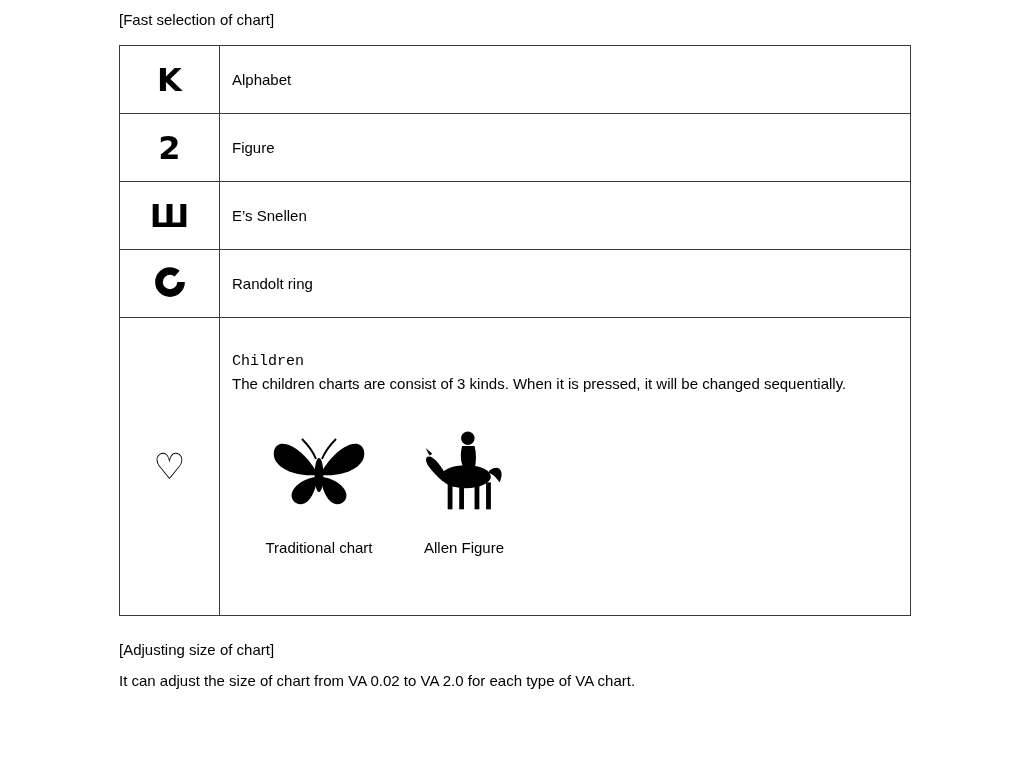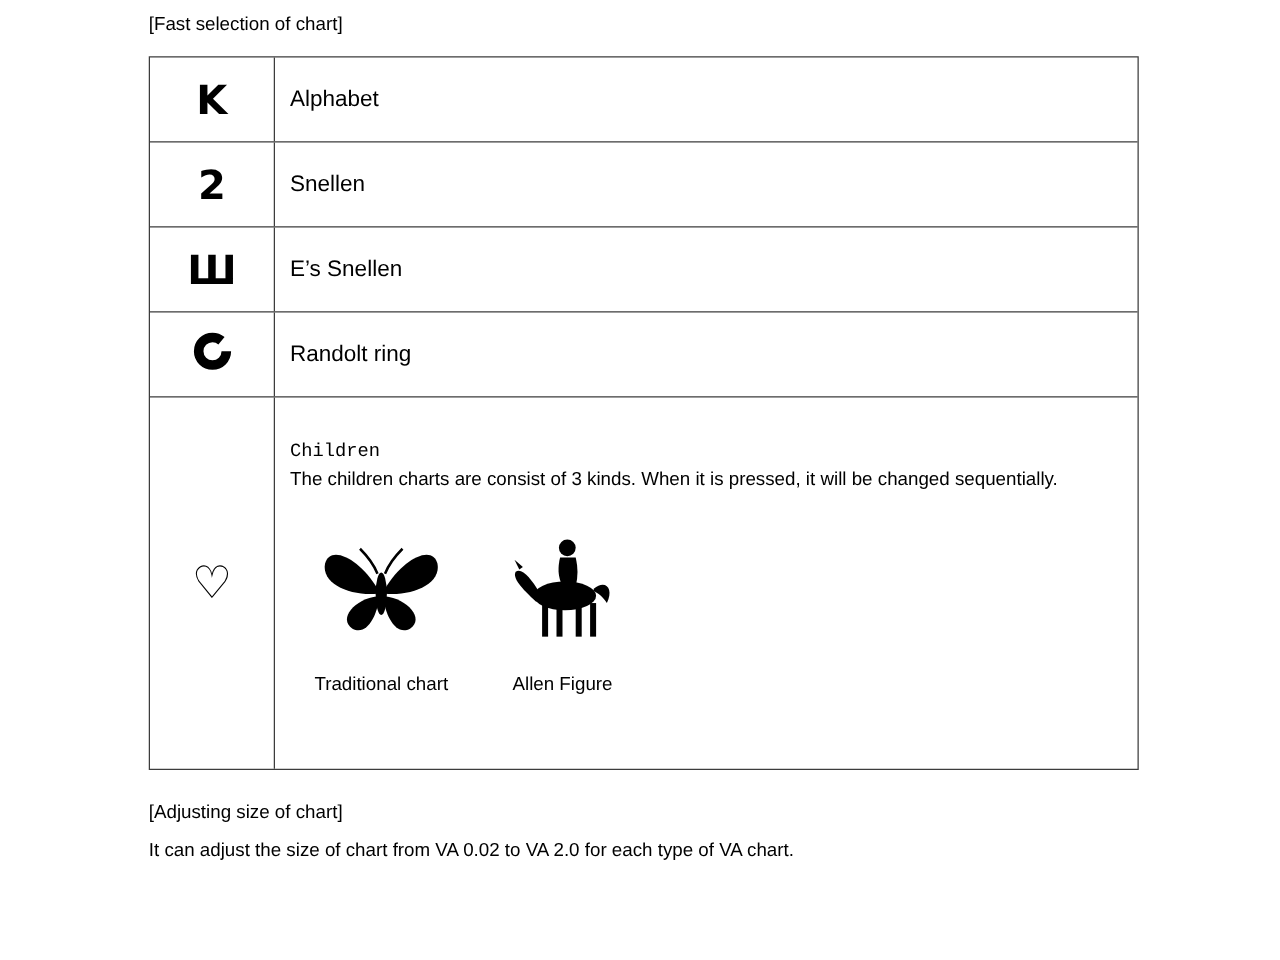--- a/index.html
+++ b/index.html
@@ -42,21 +42,21 @@
     border-right: 1px solid #3c3c3c;
     display: flex;
     align-items: center;
     justify-content: center;
   }
   .label-cell {
     flex: 1;
     display: flex;
     align-items: center;
     padding-left: 12px;
-    font-size: 18px;
+    font-size: 15px;
   }
   .optotype {
     font-family: "DejaVu Sans", sans-serif;
     font-weight: bold;
     font-size: 32px;
     line-height: 1;
   }
   .heart-glyph {
     font-family: "DejaVu Sans", sans-serif;
     font-size: 36px;
@@ -66,21 +66,21 @@
   .children-cell {
     flex: 1;
     padding: 34px 20px 0 12px;
     font-size: 15px;
   }
   .children-title { font-size: 15px; line-height: 19px; font-family: Liberation Mono, monospace; }
   .children-desc { font-size: 15px; line-height: 19px; margin-top: 3px; }
   .figures {
     display: flex;
     margin-top: 34px;
-    margin-left: 18px;
+    margin-left: 32px;
   }
   .figure {
     display: flex;
     flex-direction: column;
     align-items: center;
   }
   .figure + .figure { margin-left: 42px; }
   .figure-art {
     height: 86px;
     display: flex;
@@ -107,21 +107,21 @@
       <div class="icon-cell">
         <span class="optotype">K</span>
       </div>
       <div class="label-cell">Alphabet</div>
     </div>
 
     <div class="va-row small">
       <div class="icon-cell">
         <span class="optotype">2</span>
       </div>
-      <div class="label-cell">Snellen</div>
+      <div class="label-cell">Figure</div>
     </div>
 
     <div class="va-row small">
       <div class="icon-cell">
         <span class="optotype">Ш</span>
       </div>
       <div class="label-cell">E’s Snellen</div>
     </div>
 
     <div class="va-row small">

